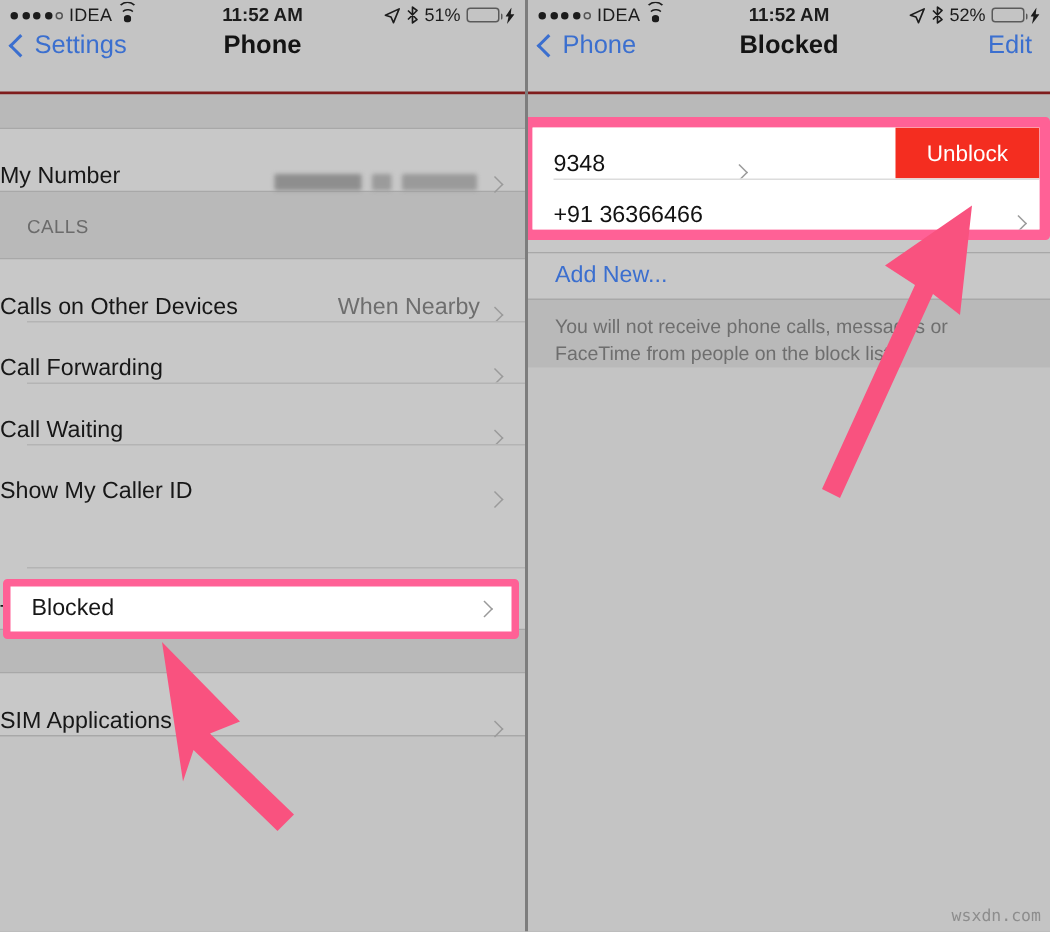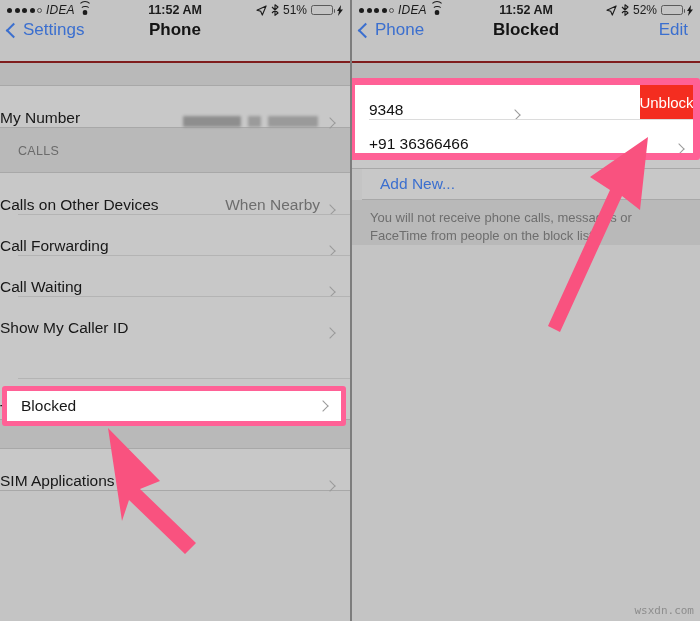--- a/index.html
+++ b/index.html
@@ -33,21 +33,21 @@
     padding: 0 7px;
     font-size: 12px;
     color: #1c1c1c;
     background: #c4c4c4;
     position: relative;
   }
   .sb-left { display: flex; align-items: center; gap: 4px; }
   .dots { display: flex; align-items: center; gap: 2.5px; }
   .dot { width: 5px; height: 5px; border-radius: 50%; background: #1c1c1c; }
   .dot.hollow { background: transparent; border: 1px solid #555; width: 3px; height: 3px; }
-  .carrier { font-size: 12px; letter-spacing: .2px; font-style: italic; }
+  .carrier { font-size: 12px; letter-spacing: .2px; }
   .wifi { position: relative; width: 13px; height: 10px; display:inline-block; }
   .wifi i {
     position:absolute; left:50%; bottom:0; transform:translateX(-50%);
     border: 1.4px solid #1c1c1c; border-bottom-color: transparent;
     border-left-color: transparent; border-right-color: transparent;
     border-radius: 50%;
   }
   .wifi i:nth-child(1){ width:12px;height:12px; bottom:0px;}
   .wifi i:nth-child(2){ width:7.5px;height:7.5px; bottom:0px;}
   .wifi i:nth-child(3){ width:3px;height:3px; bottom:0px; border-bottom-color:#1c1c1c; background:#1c1c1c;border-radius:50%;}
@@ -170,29 +170,28 @@
     padding-left: 14px; position: relative; background: #fff;
   }
   .blk-row + .blk-row:before {
     content:""; position:absolute; left:14px; right:0; top:0; height:1px; background:#dcdcdc;
   }
   .blk-row .num { font-size: 15.5px; color: #111; }
   .unblock {
     margin-left: auto; align-self: stretch;
     background: #f42d20; color: #fff;
     display: flex; align-items: center; justify-content: center;
-    font-size: 15px; width: 53px; cursor: pointer;
+    font-size: 15px; width: 96px; cursor: pointer;
   }
 
   .addnew {
     padding: 6px 0 6px 18px;
     font-size: 15.5px; color: #3b6fcf;
     background: #c8c8c8;
     border-bottom: 1px solid #a8a8a8;
-    margin-left: 10px;
   }
   .footnote {
     padding: 9px 22px 0 18px;
     font-size: 13px; line-height: 1.38; color: #6e6e6e;
     background: #b9b9b9;
   }
 
   
   .arrow-svg { position: absolute; left: 0; top: 0; pointer-events: none; z-index: 9; }
 

